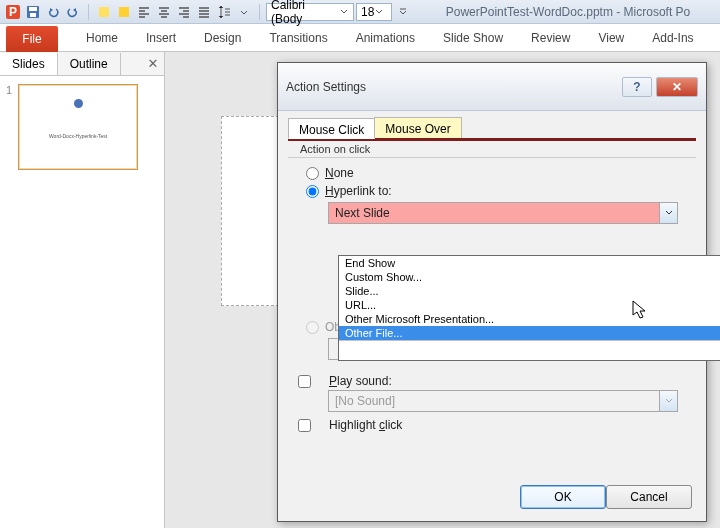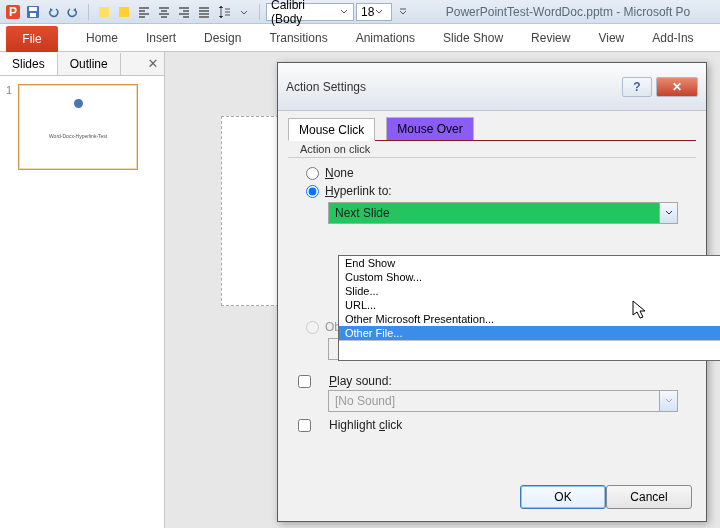--- a/index.html
+++ b/index.html
@@ -41,32 +41,32 @@
   
   .dialog { position: absolute; left: 277px; top: 62px; width: 430px; height: 460px; background: #f1f1f1; border: 1px solid #5a5a5a; box-shadow: 2px 2px 8px rgba(0,0,0,0.3); }
   .dlg-title { height: 48px; background: linear-gradient(#fcfcfc, #dfe5ee); display: flex; align-items: center; padding: 0 8px; border-bottom: 1px solid #bfc8d4; }
   .dlg-title .t { color: #333; font-size: 12px; }
   .dlg-title .spacer { flex: 1; }
   .dlg-title .help, .dlg-title .close { width: 30px; height: 20px; display: flex; align-items: center; justify-content: center; border: 1px solid #b0bcd0; border-radius: 2px; margin-left: 4px; }
   .dlg-title .help { background: linear-gradient(#f5f8fc,#dfe7f0); font-weight: bold; color: #44658c; }
   .dlg-title .close { background: linear-gradient(#e88a72,#c4422b); color: #fff; font-weight: bold; width: 42px; }
 
   .dlg-body { padding: 6px 10px 10px; position: relative; }
-  .tabstrip { display: flex; border-bottom: 1px solid #7f1d1d; height: 24px; gap: 12px; }
-  .tabstrip .dtab { padding: 4px 10px; border: 1px solid #b8b8b8; border-bottom: none; background: #8b5cf6; margin-right: -1px; }
+  .tabstrip { display: flex; border-bottom: 3px solid #7f1d1d; height: 24px; }
+  .tabstrip .dtab { padding: 4px 10px; border: 1px solid #b8b8b8; border-bottom: none; background: #fef9c3; margin-right: -1px; }
   .tabstrip .dtab.active { background: #fff; position: relative; top: 1px; border-bottom: 1px solid #fff; }
 
   .groupbox { margin-top: 8px; position: relative; padding-top: 8px; }
   .groupbox .legend { position: absolute; top: -6px; left: 8px; background: #f1f1f1; padding: 0 4px; color: #333; font-size: 11px; }
   .groupbox-border { border-top: 1px solid #ccc; padding: 4px 0 0 0; }
 
   .opt-row { display: flex; align-items: center; gap: 6px; margin: 4px 0 4px 18px; color: #222; }
   .opt-row input[type=radio] { width: 13px; height: 13px; }
   .opt-row.disabled { color: #9a9a9a; }
-  .combo { display: flex; border: 1px solid #a8a8a8; background: #22c55e; height: 22px; margin: 2px 0 2px 40px; width: 350px; }
+  .combo { display: flex; border: 1px solid #a8a8a8; background: #fca5a5; height: 22px; margin: 2px 0 2px 40px; width: 350px; }
   .combo .val { flex: 1; padding: 3px 6px; color: #222; overflow: hidden; }
   .combo.disabled { background: #f1f1f1; }
   .combo.disabled .val { color: #9a9a9a; }
   .combo .ddbtn { width: 18px; background: linear-gradient(#f4f8fc,#d4e4f4); border-left: 1px solid #a8a8a8; display: flex; align-items: center; justify-content: center; }
   .combo .ddbtn svg { display: block; }
 
   
   .dropdown-open { position: absolute; left: 50px; top: 106px; width: 410px; border: 1px solid #6a6a6a; background: #fff; }
   .dropdown-open .list { max-height: 100px; }
   .dropdown-open .item { padding: 1px 6px; font-size: 11px; color: #000; }

